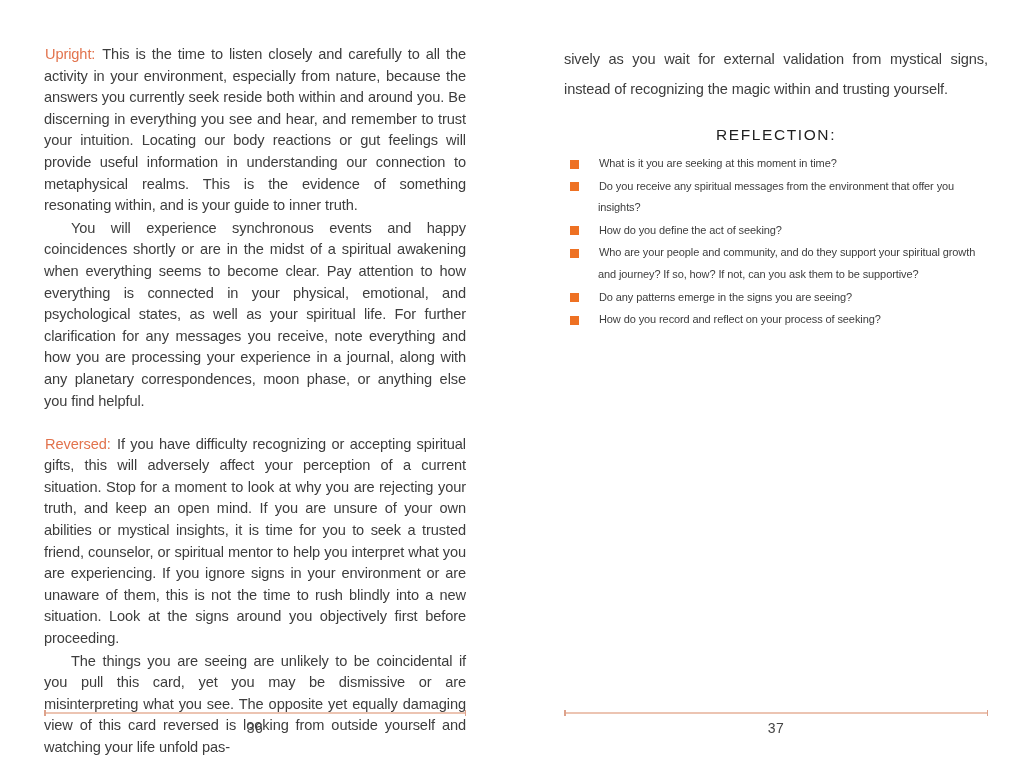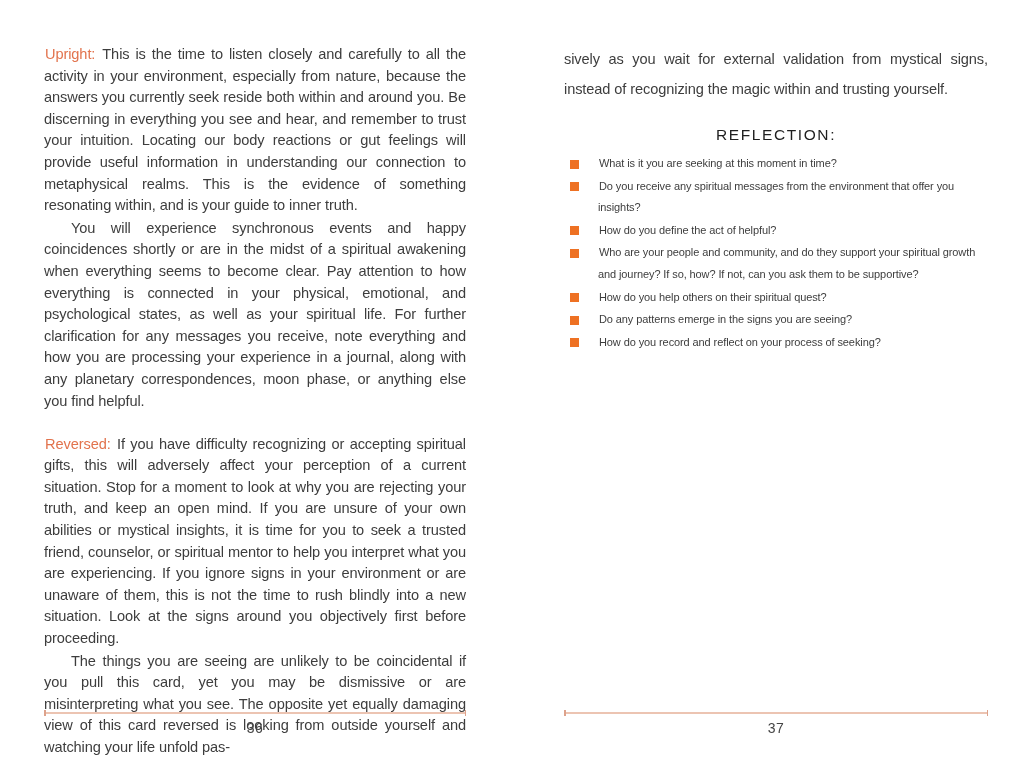--- a/index.html
+++ b/index.html
@@ -132,23 +132,23 @@
     </div>
   </div>
 
   <div class="page right">
     <div class="page-body">
       <p class="cont body-par">sively as you wait for external validation from mystical signs, instead of recognizing the magic within and trusting yourself.</p>
       <h2 class="reflection">REFLECTION:</h2>
       <ul class="bullets" id="bullet-list">
           <li><span class="sq"></span><span>What is it you are seeking at this moment in time?</span></li>
           <li><span class="sq"></span><span>Do you receive any spiritual messages from the environment that offer you insights?</span></li>
-          <li><span class="sq"></span><span>How do you define the act of helpful?</span></li>
+          <li><span class="sq"></span><span>How do you define the act of seeking?</span></li>
           <li><span class="sq"></span><span>Who are your people and community, and do they support your spiritual growth and journey? If so, how? If not, can you ask them to be supportive?</span></li>
-          <li><span class="sq"></span><span>How do you help others on their spiritual quest?</span></li>
+          <li><span class="sq"></span></li>
           <li><span class="sq"></span><span>Do any patterns emerge in the signs you are seeing?</span></li>
           <li><span class="sq"></span><span>How do you record and reflect on your process of seeking?</span></li>
         </ul>
     </div>
     <div class="footer">
       <div class="rule"></div>
       <div class="pagenum">37</div>
     </div>
   </div>
 

